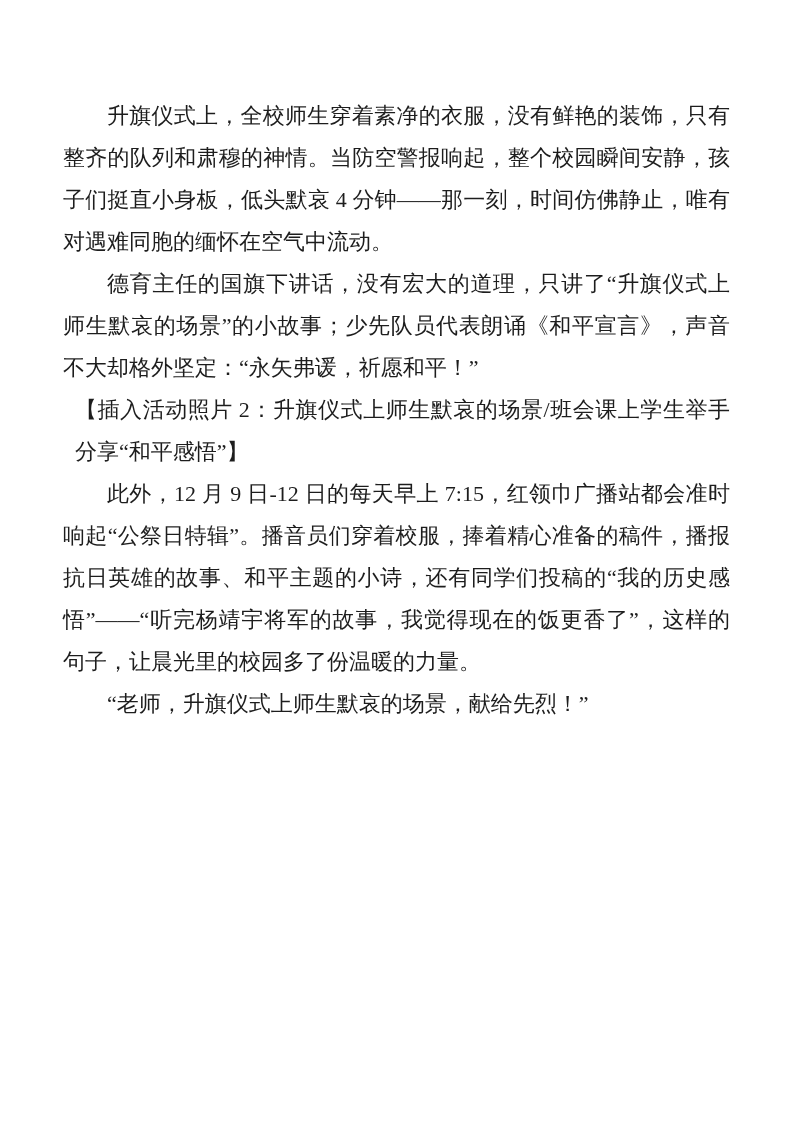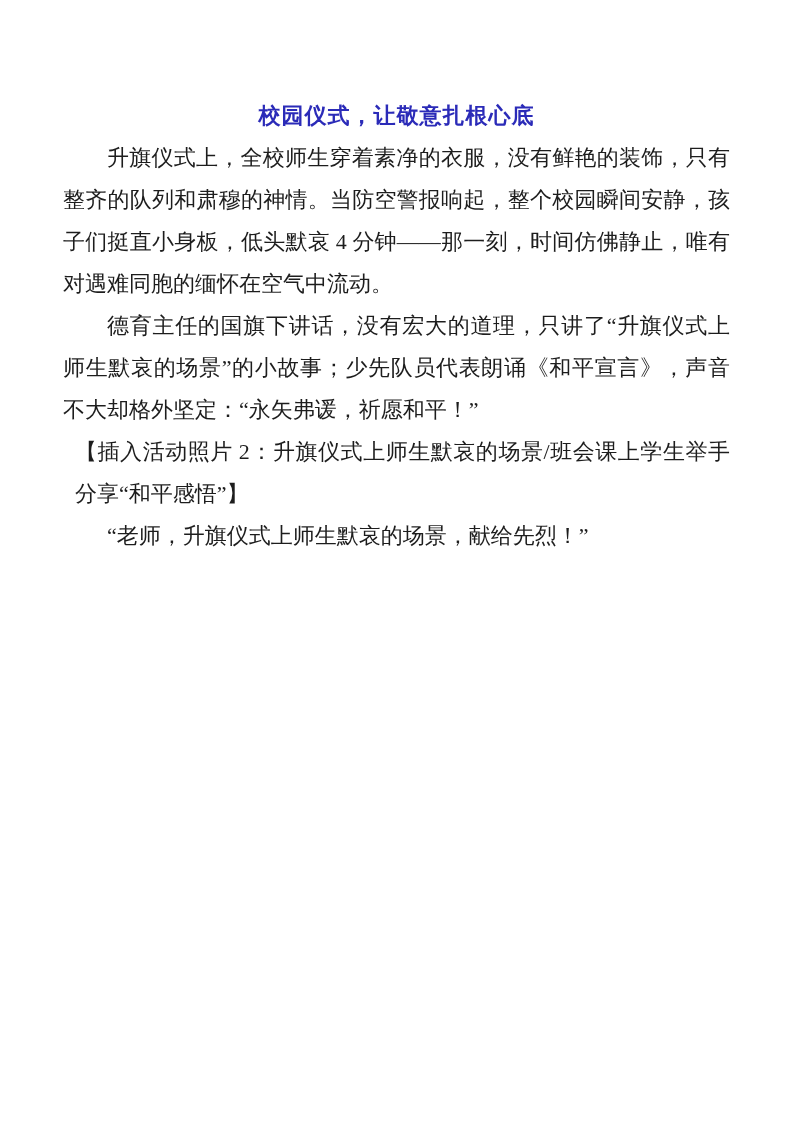--- a/index.html
+++ b/index.html
@@ -43,29 +43,29 @@
     text-indent: 0;
     margin-left: 12px;
   }
 </style>
 </head>
 <body>
 
 <div class="page">
   <div class="content">
 
-    <p class="doc-heading">校园仪式，让敬意扎根心底</p>
 
 
     <p class="para">升旗仪式上，全校师生穿着素净的衣服，没有鲜艳的装饰，只有整齐的队列和肃穆的神情。当防空警报响起，整个校园瞬间安静，孩子们挺直小身板，低头默哀 4 分钟——那一刻，时间仿佛静止，唯有对遇难同胞的缅怀在空气中流动。</p>
 
     <p class="para">德育主任的国旗下讲话，没有宏大的道理，只讲了“升旗仪式上师生默哀的场景”的小故事；少先队员代表朗诵《和平宣言》，声音不大却格外坚定：“永矢弗谖，祈愿和平！”</p>
 
 
     <p class="para no-indent">【插入活动照片 2：升旗仪式上师生默哀的场景/班会课上学生举手分享“和平感悟”】</p>
 
+    <p class="para">此外，12 月 9 日-12 日的每天早上 7:15，红领巾广播站都会准时响起“公祭日特辑”。播音员们穿着校服，捧着精心准备的稿件，播报抗日英雄的故事、和平主题的小诗，还有同学们投稿的“我的历史感悟”——“听完杨靖宇将军的故事，我觉得现在的饭更香了”，这样的句子，让晨光里的校园多了份温暖的力量。</p>
 
 
 
     <p class="para">“老师，升旗仪式上师生默哀的场景，献给先烈！”</p>
 
   </div>
 </div>
 
 </body></html>

